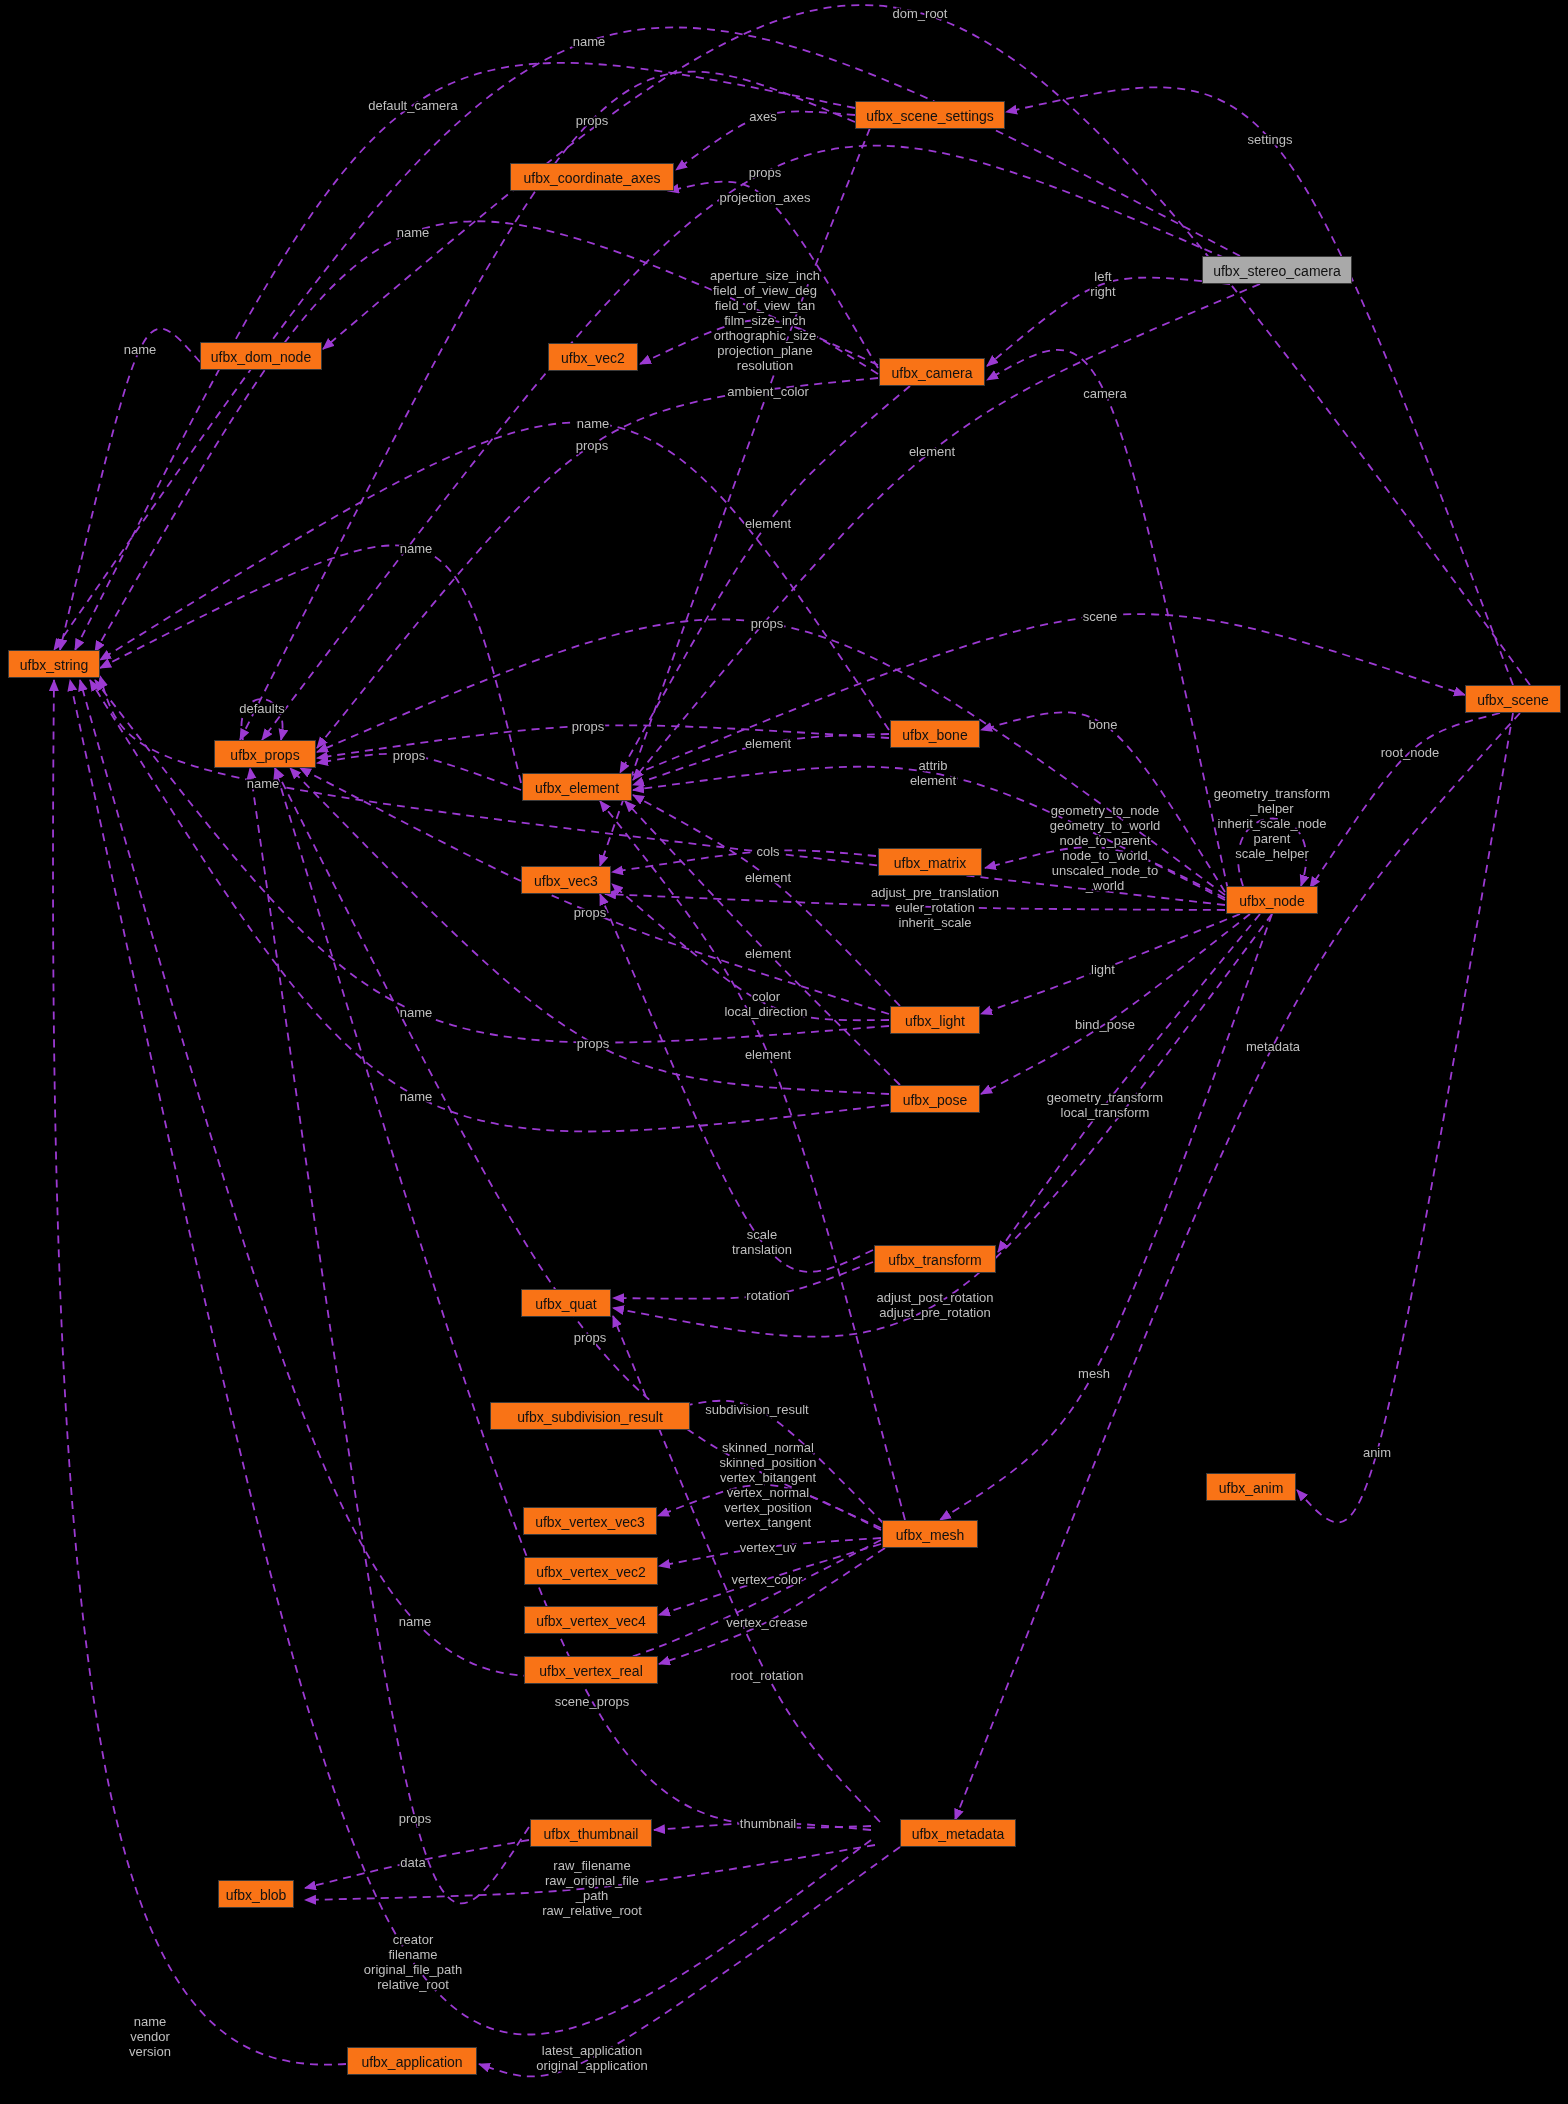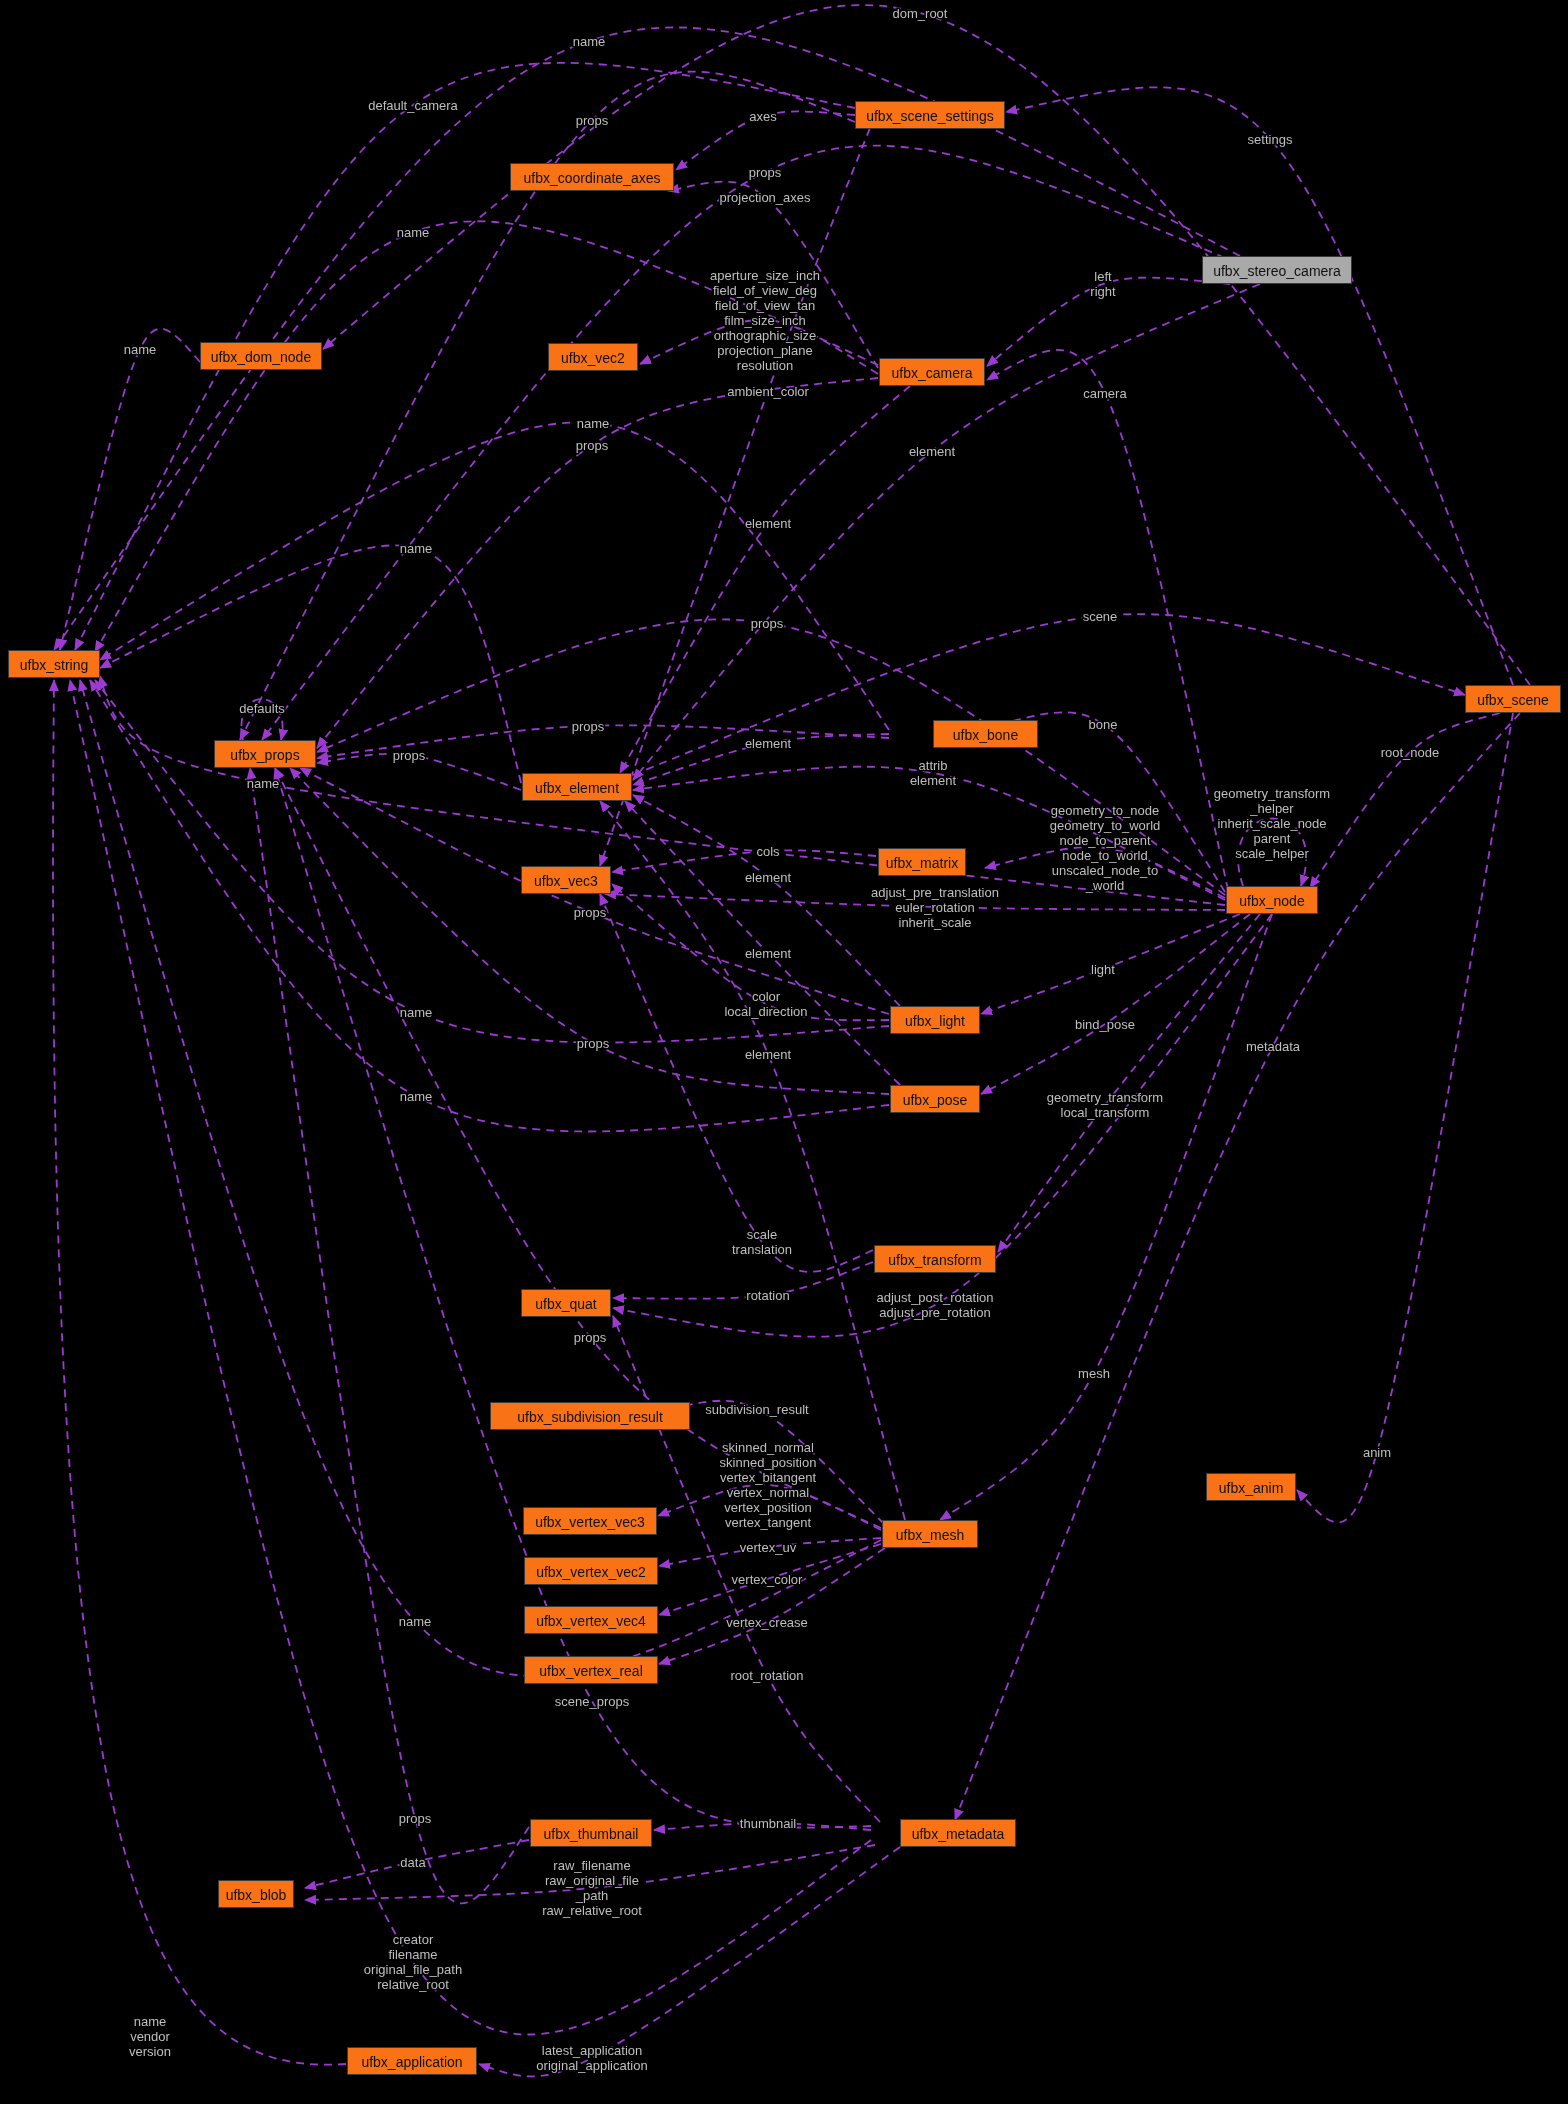--- a/index.html
+++ b/index.html
@@ -163,23 +163,23 @@
   </svg>
 <div class="gnode" style="left: 855px; top: 101px; width: 150px;">ufbx_scene_settings</div>
     <div class="gnode" style="left: 510px; top: 163px; width: 164px;">ufbx_coordinate_axes</div>
     <div class="gnode hl" style="left: 1202px; top: 256px; width: 150px;">ufbx_stereo_camera</div>
     <div class="gnode" style="left: 200px; top: 342px; width: 122px;">ufbx_dom_node</div>
     <div class="gnode" style="left: 548px; top: 343px; width: 90px;">ufbx_vec2</div>
     <div class="gnode" style="left: 879px; top: 358px; width: 106px;">ufbx_camera</div>
     <div class="gnode" style="left: 8px; top: 650px; width: 92px;">ufbx_string</div>
     <div class="gnode" style="left: 1465px; top: 685px; width: 96px;">ufbx_scene</div>
     <div class="gnode" style="left: 214px; top: 740px; width: 102px;">ufbx_props</div>
-    <div class="gnode" style="left: 890px; top: 720px; width: 105px; margin-left: 43px;">ufbx_bone</div>
+    <div class="gnode" style="left: 890px; top: 720px; width: 90px;">ufbx_bone</div>
     <div class="gnode" style="left: 522px; top: 773px; width: 110px;">ufbx_element</div>
-    <div class="gnode" style="left: 878px; top: 848px; width: 88px;">ufbx_matrix</div>
+    <div class="gnode" style="left: 878px; top: 848px; width: 104px;">ufbx_matrix</div>
     <div class="gnode" style="left: 521px; top: 866px; width: 90px;">ufbx_vec3</div>
     <div class="gnode" style="left: 1226px; top: 886px; width: 92px;">ufbx_node</div>
     <div class="gnode" style="left: 890px; top: 1006px; width: 90px;">ufbx_light</div>
     <div class="gnode" style="left: 890px; top: 1085px; width: 90px;">ufbx_pose</div>
     <div class="gnode" style="left: 874px; top: 1245px; width: 122px;">ufbx_transform</div>
     <div class="gnode" style="left: 521px; top: 1289px; width: 90px;">ufbx_quat</div>
     <div class="gnode" style="left: 466px; top: 1402px; width: 200px; margin-left: 24px;">ufbx_subdivision_result</div>
     <div class="gnode" style="left: 523px; top: 1507px; width: 134px;">ufbx_vertex_vec3</div>
     <div class="gnode" style="left: 882px; top: 1520px; width: 96px;">ufbx_mesh</div>
     <div class="gnode" style="left: 1206px; top: 1473px; width: 90px;">ufbx_anim</div>

